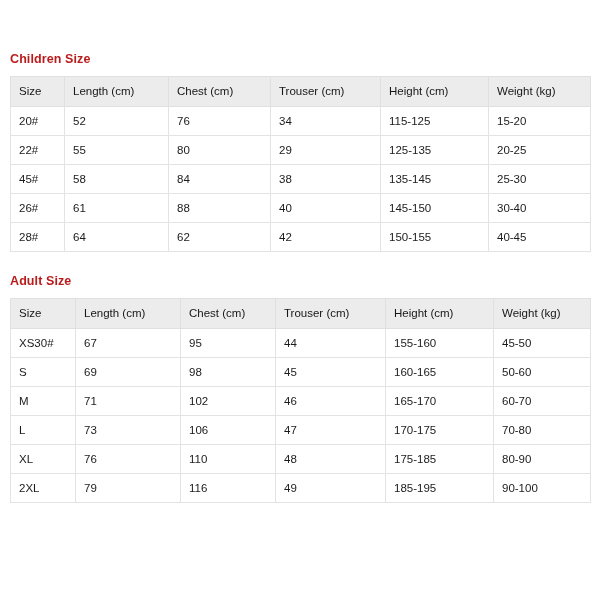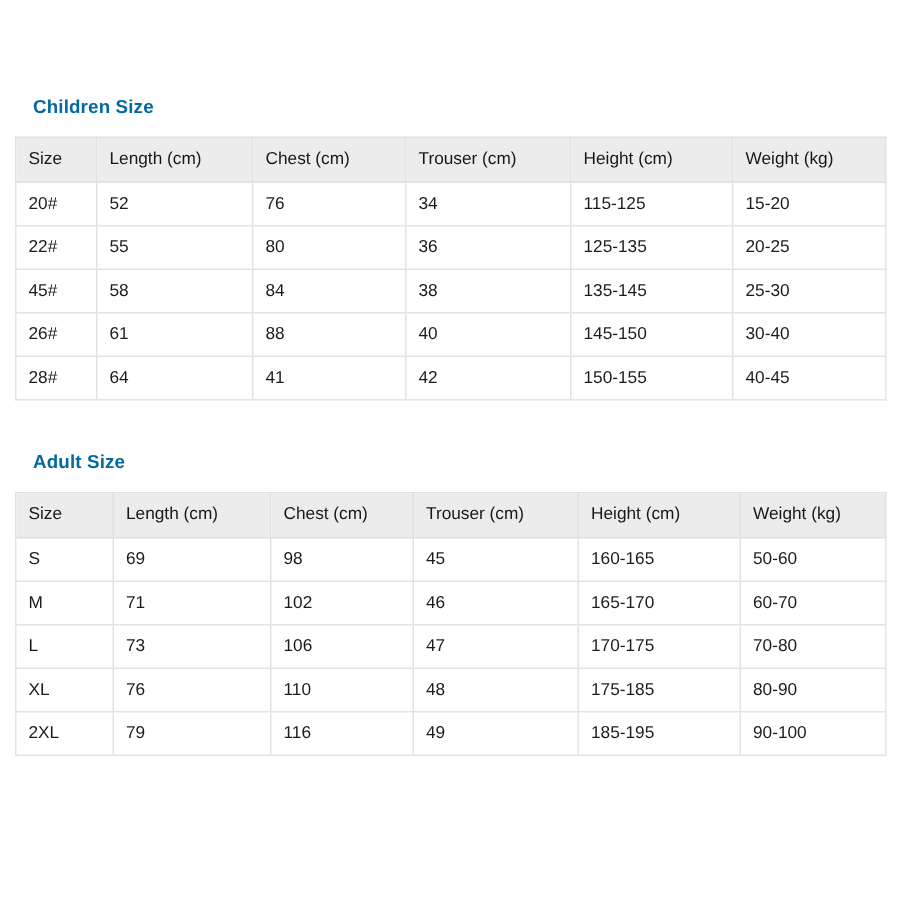--- a/index.html
+++ b/index.html
@@ -23,24 +23,24 @@
     padding: 0 10px;
   }
 
   .section {
     width: 580px;
   }
 
   .section-title {
     font-size: 12.5px;
     font-weight: bold;
-    color: #0369a1;
+    color: #b91c1c;
     letter-spacing: 0.1px;
     line-height: 16px;
-    margin: 12px;
+    margin: 0;
     padding: 0;
   }
 
   .section-children .section-title { padding-top: 51px; }
   .section-adult   .section-title { padding-top: 21px; }
 
   .size-table {
     width: 580px;
     border-collapse: collapse;
     table-layout: fixed;
@@ -121,21 +121,21 @@
           <td>52</td>
           <td>76</td>
           <td>34</td>
           <td>115-125</td>
           <td>15-20</td>
         </tr>
         <tr>
           <td>22#</td>
           <td>55</td>
           <td>80</td>
-          <td>36</td>
+          <td>29</td>
           <td>125-135</td>
           <td>20-25</td>
         </tr>
         <tr>
           <td>45#</td>
           <td>58</td>
           <td>84</td>
           <td>38</td>
           <td>135-145</td>
           <td>25-30</td>
@@ -144,21 +144,21 @@
           <td>26#</td>
           <td>61</td>
           <td>88</td>
           <td>40</td>
           <td>145-150</td>
           <td>30-40</td>
         </tr>
         <tr>
           <td>28#</td>
           <td>64</td>
-          <td>41</td>
+          <td>62</td>
           <td>42</td>
           <td>150-155</td>
           <td>40-45</td>
         </tr>
       </tbody>
     </table>
   </div>
 
   <div class="section section-adult">
     <div class="section-title">Adult Size</div>
@@ -177,20 +177,28 @@
           <th>Size</th>
           <th>Length (cm)</th>
           <th>Chest (cm)</th>
           <th>Trouser (cm)</th>
           <th>Height (cm)</th>
           <th>Weight (kg)</th>
         </tr>
       </thead>
       <tbody>
         <tr>
+          <td>XS30#</td>
+          <td>67</td>
+          <td>95</td>
+          <td>44</td>
+          <td>155-160</td>
+          <td>45-50</td>
+        </tr>
+        <tr>
           <td>S</td>
           <td>69</td>
           <td>98</td>
           <td>45</td>
           <td>160-165</td>
           <td>50-60</td>
         </tr>
         <tr>
           <td>M</td>
           <td>71</td>

